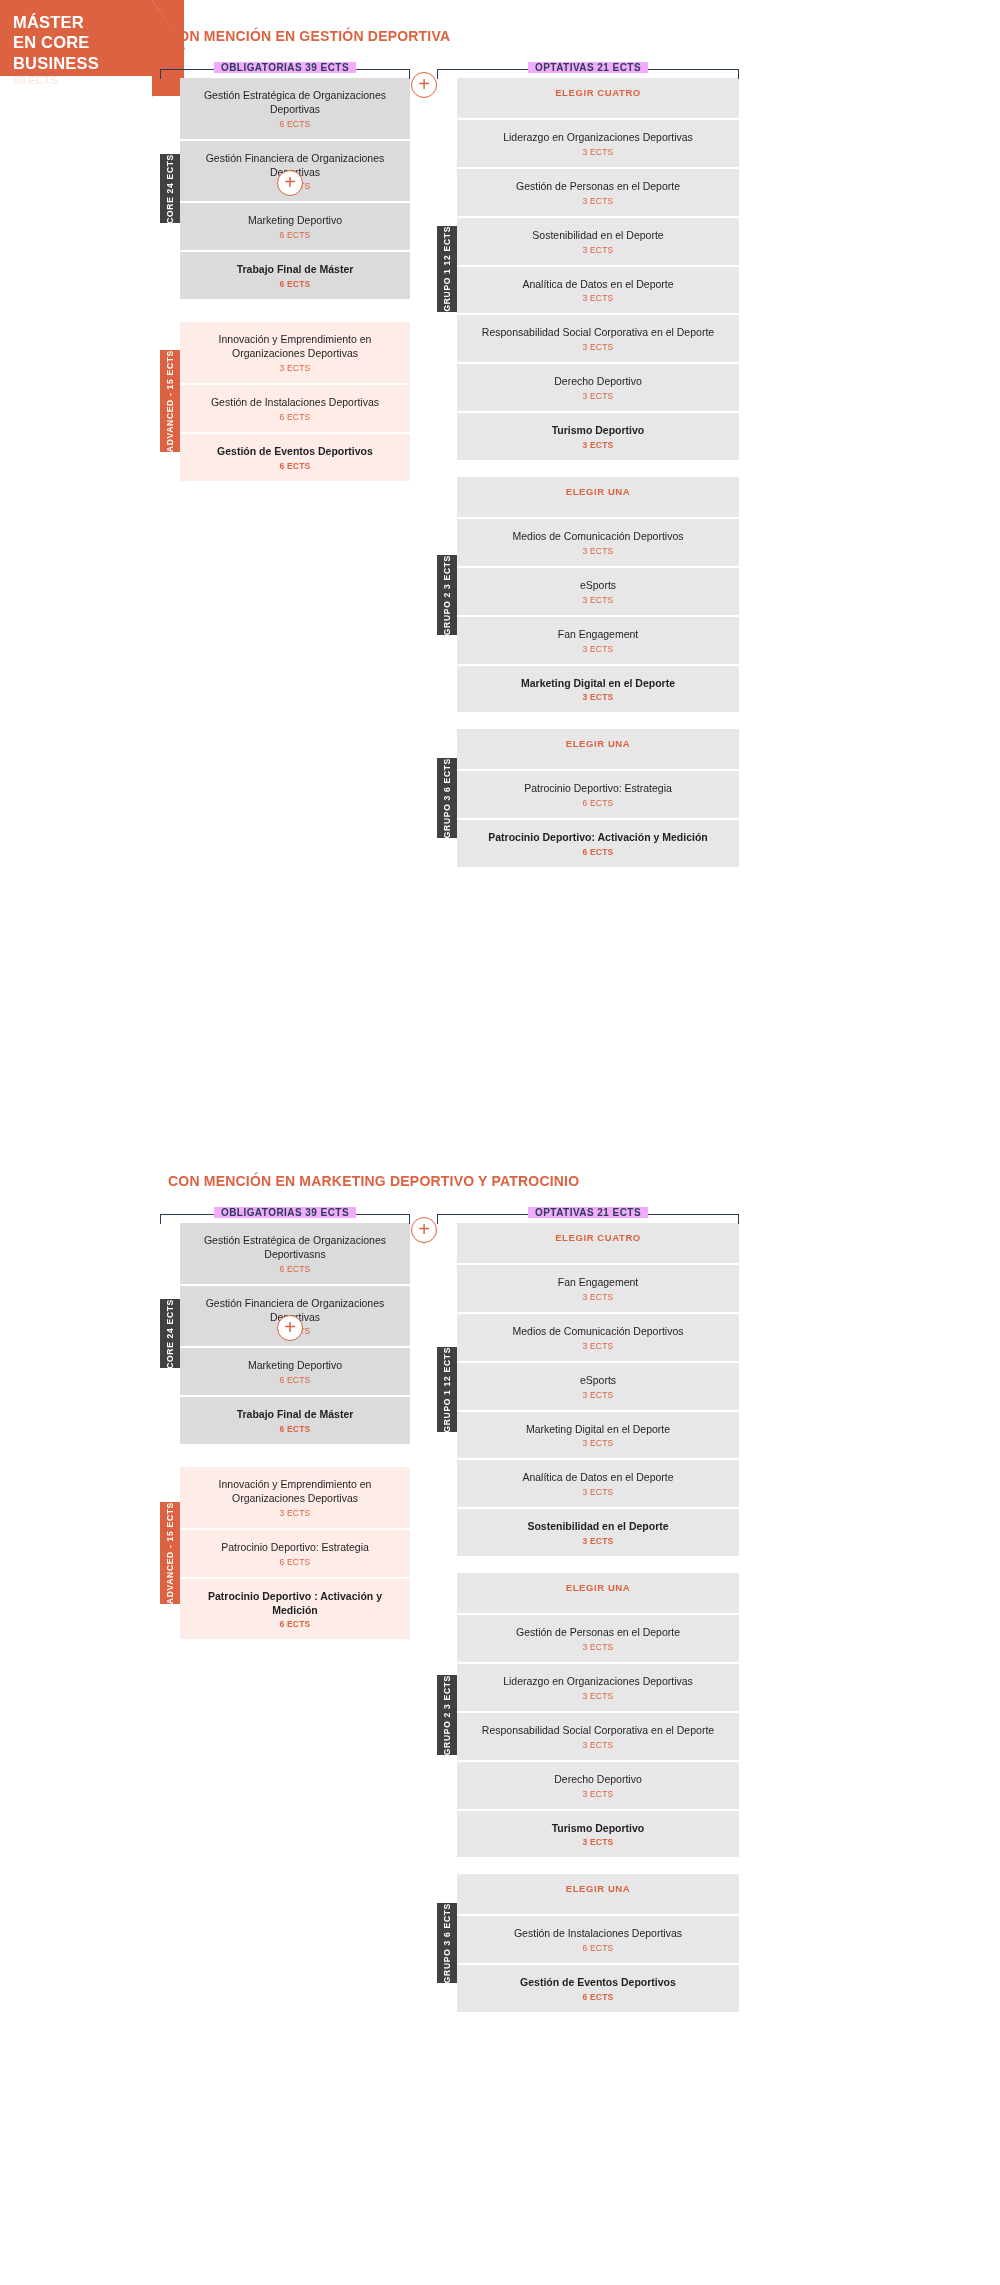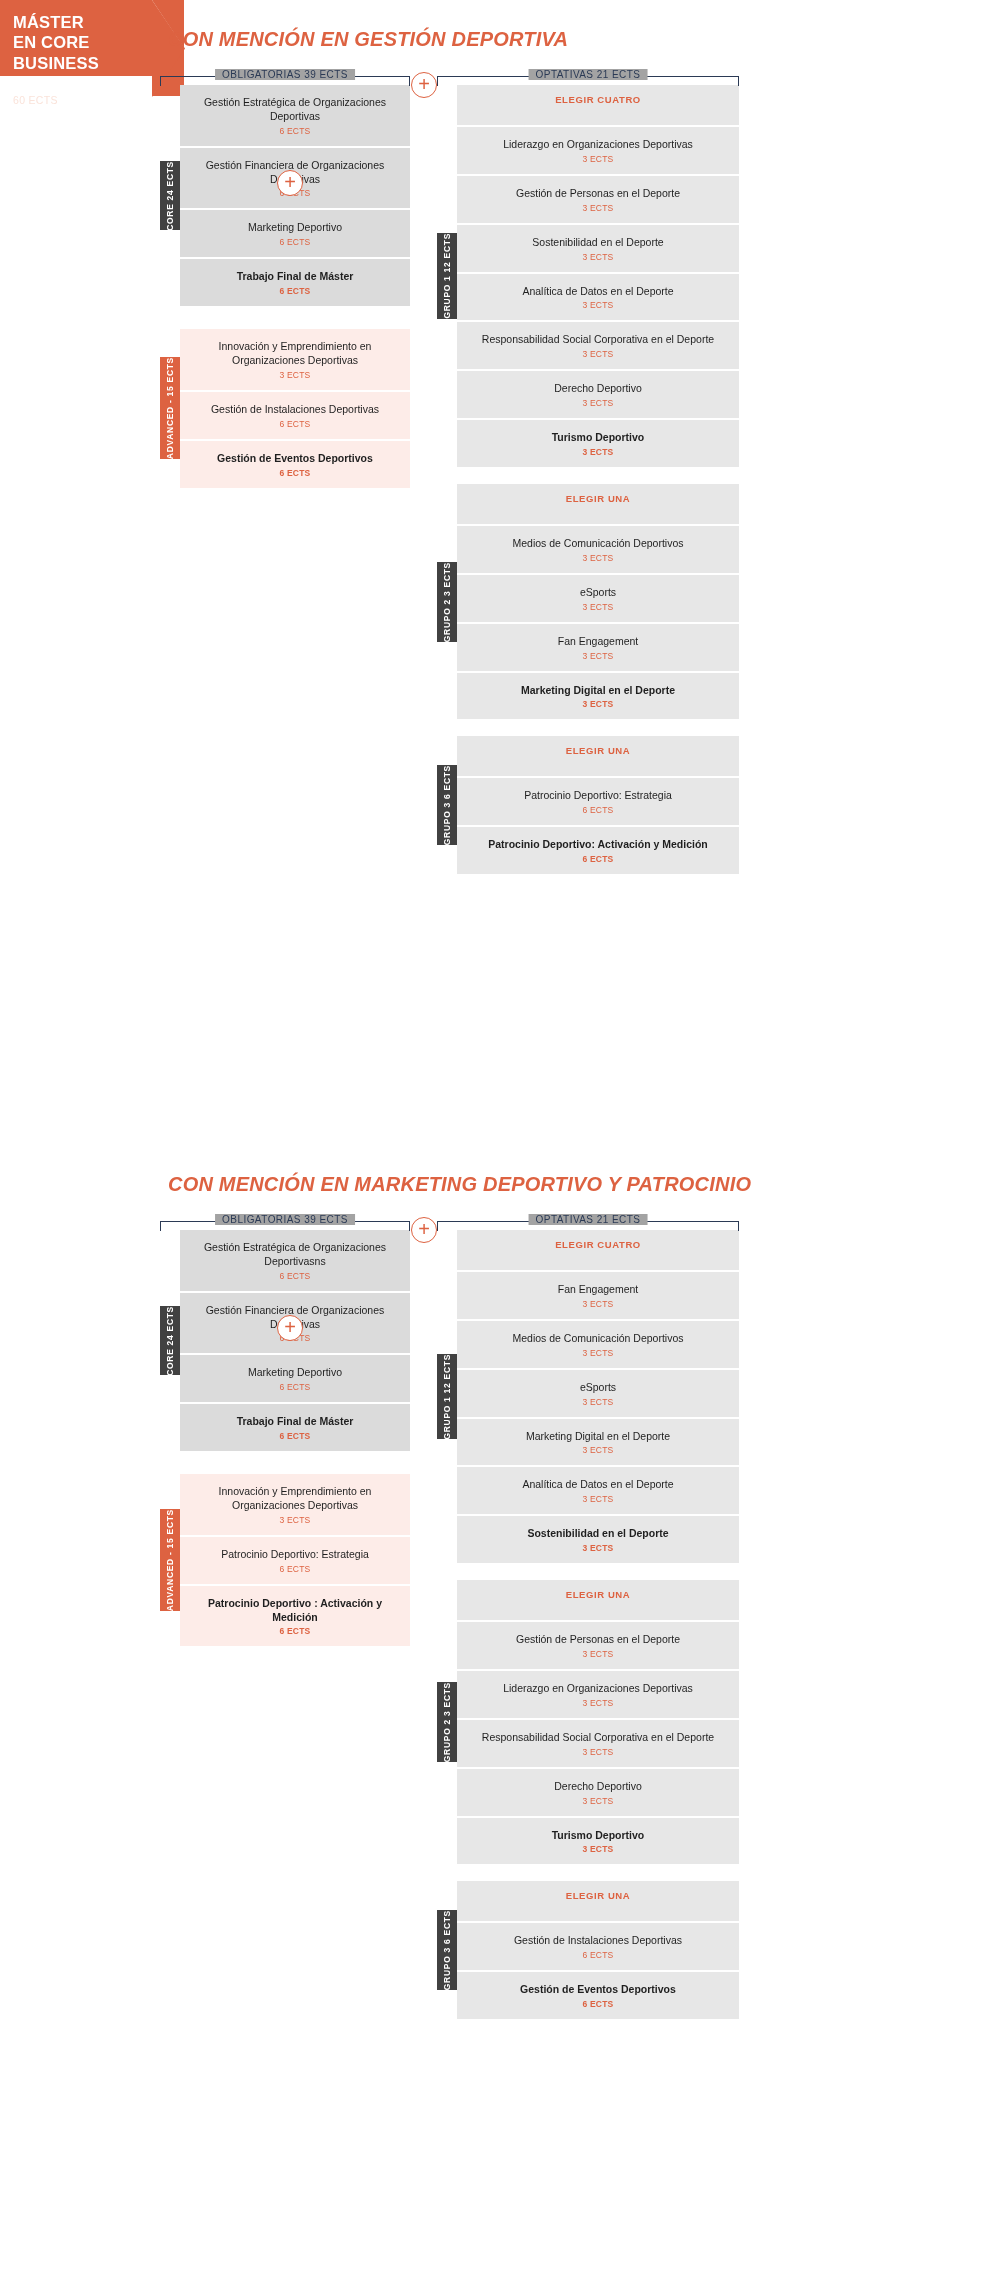--- a/index.html
+++ b/index.html
@@ -36,46 +36,44 @@
     clip-path: polygon(0 0, 0 100%, 100% 50%);
   }
   .banner-title {
     font-size: 16.5px; font-weight: bold; line-height: 1.24;
     letter-spacing: .2px;
   }
   .banner-sub {
     position: absolute; left: 13px; top: 74px;
     font-size: 10.5px; font-weight: normal; letter-spacing: .3px;
     color: #fae3da;
-    margin-top: 20px;
   }
 
   
   .section { position: absolute; left: 0; width: 1000px; }
   .section-title {
-    color: #dd6241; font-size: 20px; font-weight: bold;
+    color: #dd6241; font-size: 14px; font-weight: bold;
     letter-spacing: .2px;
     margin-left: 168px;
-    font-style: italic;
   }
 
   .columns { position: relative; margin-top: 18px; }
 
   
   .bracket {
     position: relative; height: 16px;
   }
   .bracket-line {
     position: absolute; left: 0; right: 0; top: 7px;
     height: 1px; background: #2b3a55;
   }
   .bracket-label {
     position: absolute; top: 0; left: 50%; transform: translateX(-50%);
-    background: #a3a3a3; padding: 0 7px;
-    font-size: 10px; font-weight: normal; color: #2b3a55;
+    background: #f0abfc; padding: 0 7px;
+    font-size: 10px; font-weight: bold; color: #2b3a55;
     letter-spacing: .45px; white-space: nowrap;
   }
   .bracket-tick-l, .bracket-tick-r {
     position: absolute; top: 7px; width: 1px; height: 10px; background: #2b3a55;
   }
   .bracket-tick-l { left: 0; }
   .bracket-tick-r { right: 0; }
 
   
   .col-left  { position: absolute; left: 160px; top: 0;  width: 250px; }

